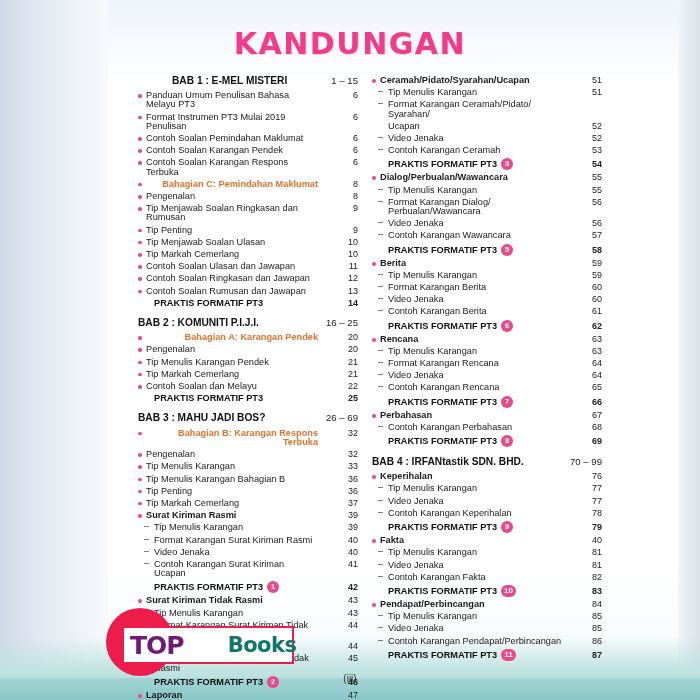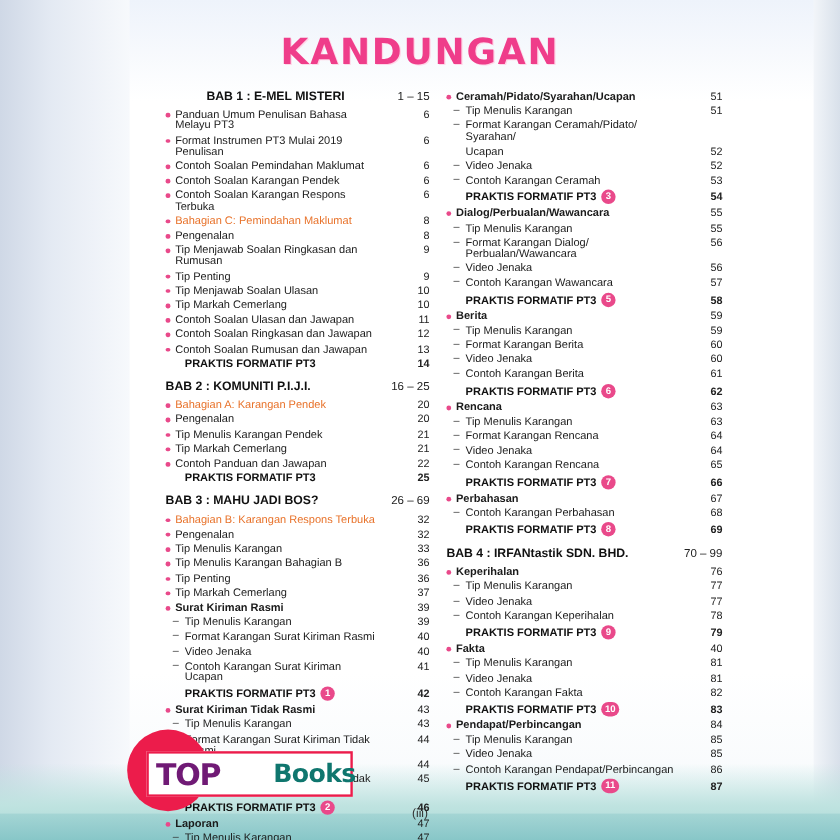--- a/index.html
+++ b/index.html
@@ -38,21 +38,21 @@
   .col.right{left:370px;width:232px;}
 
   .row{display:flex;align-items:baseline;margin-bottom:3.0px;}
   .row .txt{flex:1 1 auto;padding-right:6px;}
   .row .pg{flex:0 0 auto;width:34px;text-align:right;font-size:9px;color:#222;}
 
   .bab{font-weight:bold;font-size:10.2px;color:#111;margin-top:10px;margin-bottom:5px;}
   .bab .pg{font-weight:normal;font-size:9.6px;width:46px;}
   .bab.first{margin-top:0;margin-left:34px;}
 
-  .bahagian{color:#e8722a;font-weight:normal;}
+  .bahagian{color:#e8722a;font-weight:bold;text-align:right;}
   .praktis{font-weight:bold;color:#111;}
   .praktis .num{display:inline-block;color:#fff;background:#e9498a;border-radius:50%;
     width:12px;height:12px;line-height:12px;text-align:center;font-size:8px;margin-left:4px;
     font-weight:bold;vertical-align:1px;}
   .praktis .num.wide{width:15px;border-radius:7px;}
 
   .bullet{position:relative;padding-left:10px;}
   .bullet:before{content:"";position:absolute;left:2px;top:3px;width:3.5px;height:3.5px;
     background:#e9498a;border-radius:50%;}
   .dash{position:relative;padding-left:18px;}
@@ -168,21 +168,21 @@
       </div>
       <div class="row">
         <div class="txt bullet">Tip Menulis Karangan Pendek</div>
         <div class="pg">21</div>
       </div>
       <div class="row">
         <div class="txt bullet">Tip Markah Cemerlang</div>
         <div class="pg">21</div>
       </div>
       <div class="row">
-        <div class="txt bullet">Contoh Panduan dan Jawapan</div>
+        <div class="txt bullet">Contoh Soalan dan Melayu</div>
         <div class="pg">22</div>
       </div>
       <div class="row praktis">
         <div class="txt indent2">PRAKTIS FORMATIF PT3</div>
         <div class="pg">25</div>
       </div>
       <div class="row bab">
         <div class="txt plain">BAB 3 :  MAHU JADI BOS?</div>
         <div class="pg">26 – 69</div>
       </div>

